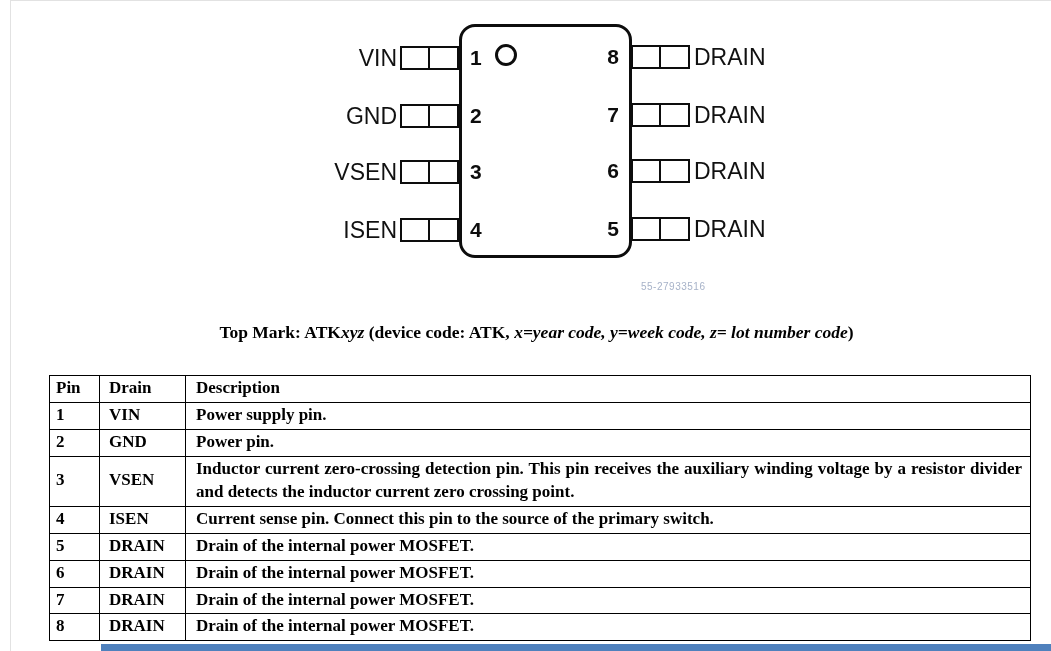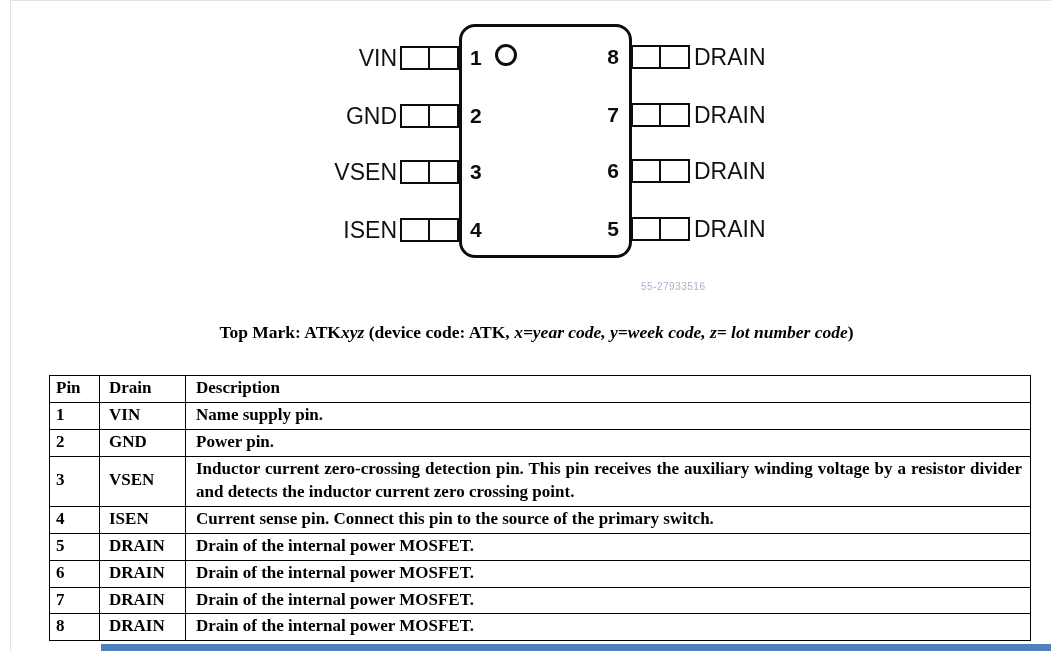--- a/index.html
+++ b/index.html
@@ -210,21 +210,21 @@
       <tr>
         <th class="col-pin">Pin</th>
         <th class="col-name">Drain</th>
         <th class="col-desc">Description</th>
       </tr>
     </thead>
     <tbody>
       <tr>
         <td class="col-pin">1</td>
         <td class="col-name">VIN</td>
-        <td class="col-desc">Name supply pin.</td>
+        <td class="col-desc">Power supply pin.</td>
       </tr>
       <tr>
         <td class="col-pin">2</td>
         <td class="col-name">GND</td>
         <td class="col-desc">Power pin.</td>
       </tr>
       <tr>
         <td class="col-pin">3</td>
         <td class="col-name">VSEN</td>
         <td class="col-desc justify">Inductor current zero-crossing detection pin. This pin receives the auxiliary winding voltage by a resistor divider and detects the inductor current zero crossing point.</td>

